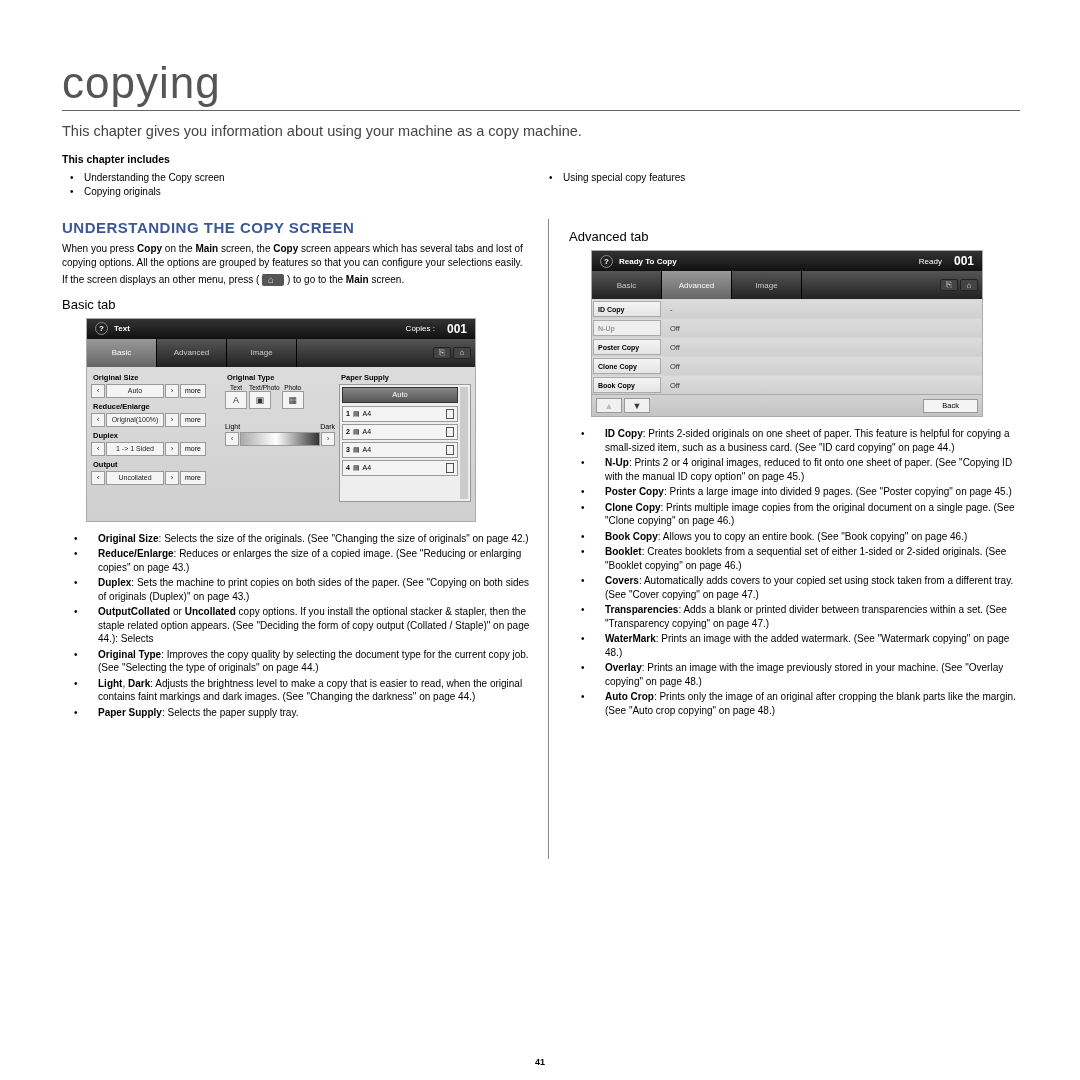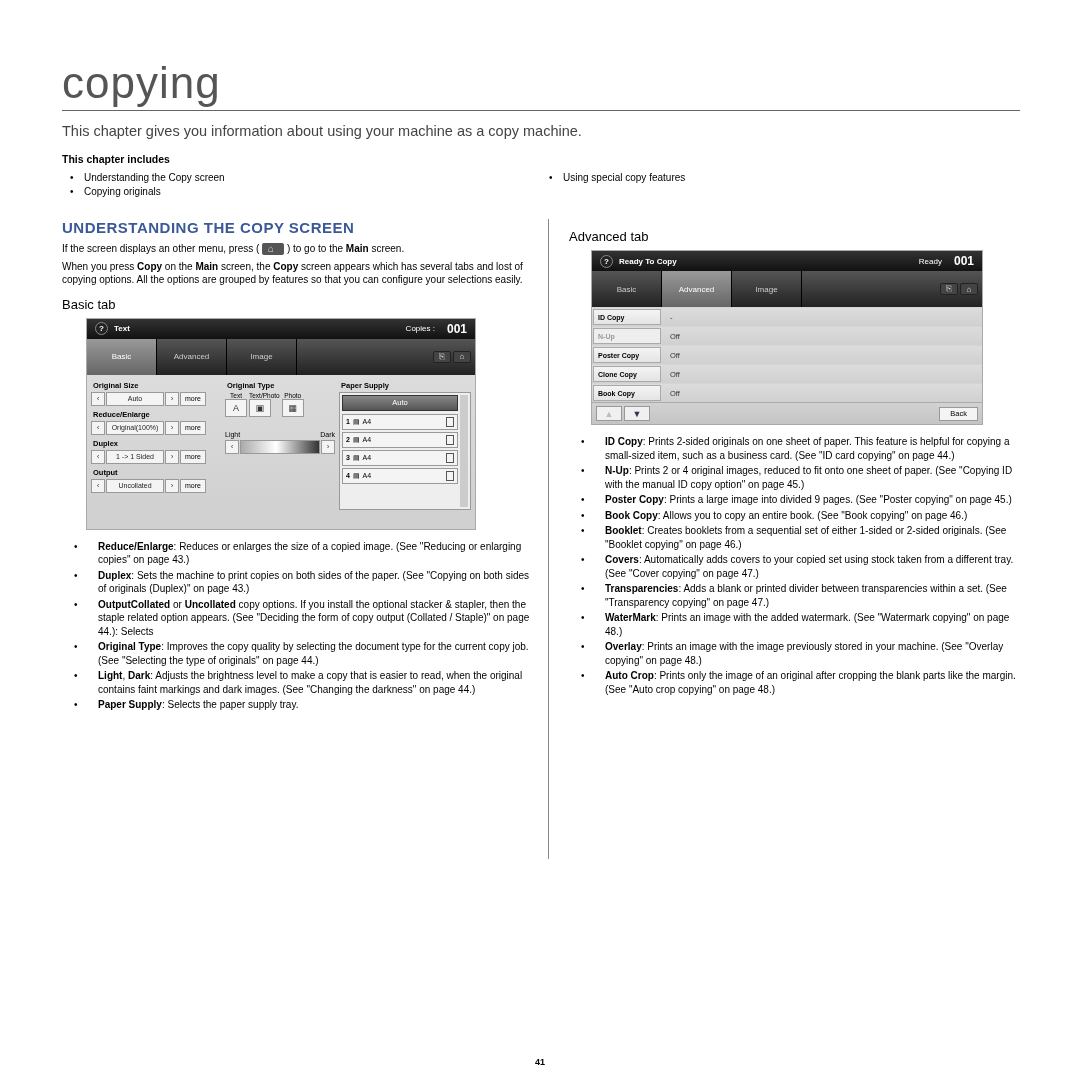--- a/index.html
+++ b/index.html
@@ -131,21 +131,21 @@
     display: inline-flex; align-items: center; justify-content: center;
     font-size: 8px; margin-right: 6px;
     background: #222; font-weight: bold;
   }
   .ss-status { font-weight: bold; flex: 1; }
   .ss-copies { font-size: 8px; }
   .ss-copiesnum { font-size: 12px; font-weight: bold; margin-left: 12px; }
   .ss-tabs {
     display: flex;
     background: linear-gradient(#555,#222);
-    height: 36px;
+    height: 28px;
     align-items: stretch;
   }
   .ss-tab {
     flex: 0 0 70px;
     color: #ccc;
     font-size: 8px;
     display: flex; align-items: center; justify-content: center;
     border-right: 1px solid #000;
   }
   .ss-tab.active {
@@ -285,21 +285,21 @@
     padding: 0 4px;
   }
   .ss2-nav {
     width: 26px; height: 15px; border: 1px solid #999;
     background: #f0f0f0; margin-right: 2px;
     display: inline-flex; align-items:center; justify-content:center;
     font-size: 9px; color:#335;
   }
   .ss2-back {
     margin-left: auto;
-    height: 14px; padding: 0 10px;
+    height: 14px; padding: 0 18px;
     border: 1px solid #999; background: #f4f4f4;
     font-size: 7.5px;
     display: inline-flex; align-items: center;
   }
   
   ul.desc {
     list-style: none;
     margin-left: 24px;
     margin-top: 4px;
   }
@@ -345,24 +345,24 @@
         <li>Using special copy features</li>
       </ul>
     </div>
   </div>
 
   <div class="columns">
 
     <div class="col">
       <h1 class="section">UNDERSTANDING THE COPY SCREEN</h1>
       <p class="para">
-        <span>If the screen displays an other menu, press ( </span><span class="home-icon-inline"></span><span> ) to go to the </span><span class="bold">Main</span><span> screen.</span>
+        <span>When you press </span><span class="bold">Copy</span><span> on the </span><span class="bold">Main</span><span> screen, the </span><span class="bold">Copy</span><span> screen appears which has several tabs and lost of copying options. All the options are grouped by features so that you can configure your selections easily.</span>
       </p>
       <p class="para">
-        <span>When you press </span><span class="bold">Copy</span><span> on the </span><span class="bold">Main</span><span> screen, the </span><span class="bold">Copy</span><span> screen appears which has several tabs and lost of copying options. All the options are grouped by features so that you can configure your selections easily.</span>
+        <span>If the screen displays an other menu, press ( </span><span class="home-icon-inline"></span><span> ) to go to the </span><span class="bold">Main</span><span> screen.</span>
       </p>
 
       <h2 class="sub">Basic tab</h2>
 
       <div class="screenshot">
         <div class="ss-topbar">
           <span class="ss-help">?</span>
           <span class="ss-status">Text</span>
           <span class="ss-copies">Copies :</span>
           <span class="ss-copiesnum">001</span>
@@ -468,20 +468,21 @@
                     <span class="ss-trayorient"></span>
                   </div>
               </div>
               <div style="width:8px;background:#ccc;margin-left:2px;"></div>
             </div>
           </div>
         </div>
       </div>
 
       <ul class="desc" id="basic-bullets">
+          <li><span class="bold">Original Size</span>: Selects the size of the originals. (See "Changing the size of originals" on page 42.)</li>
           <li><span class="bold">Reduce/Enlarge</span>: Reduces or enlarges the size of a copied image. (See "Reducing or enlarging copies" on page 43.)</li>
           <li><span class="bold">Duplex</span>: Sets the machine to print copies on both sides of the paper. (See "Copying on both sides of originals (Duplex)" on page 43.)</li>
           <li><span class="bold">Output</span><span class="bold">Collated</span> or <span class="bold">Uncollated</span> copy options. If you install the optional stacker &amp; stapler, then the staple related option appears. (See "Deciding the form of copy output (Collated / Staple)" on page 44.): Selects </li>
           <li><span class="bold">Original Type</span>: Improves the copy quality by selecting the document type for the current copy job. (See "Selecting the type of originals" on page 44.)</li>
           <li><span class="bold">Light</span>, <span class="bold">Dark</span>: Adjusts the brightness level to make a copy that is easier to read, when the original contains faint markings and dark images. (See "Changing the darkness" on page 44.)</li>
           <li><span class="bold">Paper Supply</span>: Selects the paper supply tray.</li>
         </ul>
     </div>
 
     <div class="vdivider"></div>
@@ -532,20 +533,21 @@
           <span class="ss2-nav" style="color:#bbb;">▲</span>
           <span class="ss2-nav">▼</span>
           <span class="ss2-back">Back</span>
         </div>
       </div>
 
       <ul class="desc" id="adv-bullets">
           <li><span class="bold">ID Copy</span>: Prints 2-sided originals on one sheet of paper. This feature is helpful for copying a small-sized item, such as a business card. (See "ID card copying" on page 44.)</li>
           <li><span class="bold">N-Up</span>: Prints 2 or 4 original images, reduced to fit onto one sheet of paper. (See "Copying ID with the manual ID copy option" on page 45.)</li>
           <li><span class="bold">Poster Copy</span>: Prints a large image into divided 9 pages. (See "Poster copying" on page 45.)</li>
+          <li><span class="bold">Clone Copy</span>: Prints multiple image copies from the original document on a single page. (See "Clone copying" on page 46.)</li>
           <li><span class="bold">Book Copy</span>: Allows you to copy an entire book. (See "Book copying" on page 46.)</li>
           <li><span class="bold">Booklet</span>: Creates booklets from a sequential set of either 1-sided or 2-sided originals. (See "Booklet copying" on page 46.)</li>
           <li><span class="bold">Covers</span>: Automatically adds covers to your copied set using stock taken from a different tray. (See "Cover copying" on page 47.)</li>
           <li><span class="bold">Transparencies</span>: Adds a blank or printed divider between transparencies within a set. (See "Transparency copying" on page 47.)</li>
           <li><span class="bold">WaterMark</span>: Prints an image with the added watermark. (See "Watermark copying" on page 48.)</li>
           <li><span class="bold">Overlay</span>: Prints an image with the image previously stored in your machine. (See "Overlay copying" on page 48.)</li>
           <li><span class="bold">Auto Crop</span>: Prints only the image of an original after cropping the blank parts like the margin. (See "Auto crop copying" on page 48.)</li>
         </ul>
     </div>
   </div>

